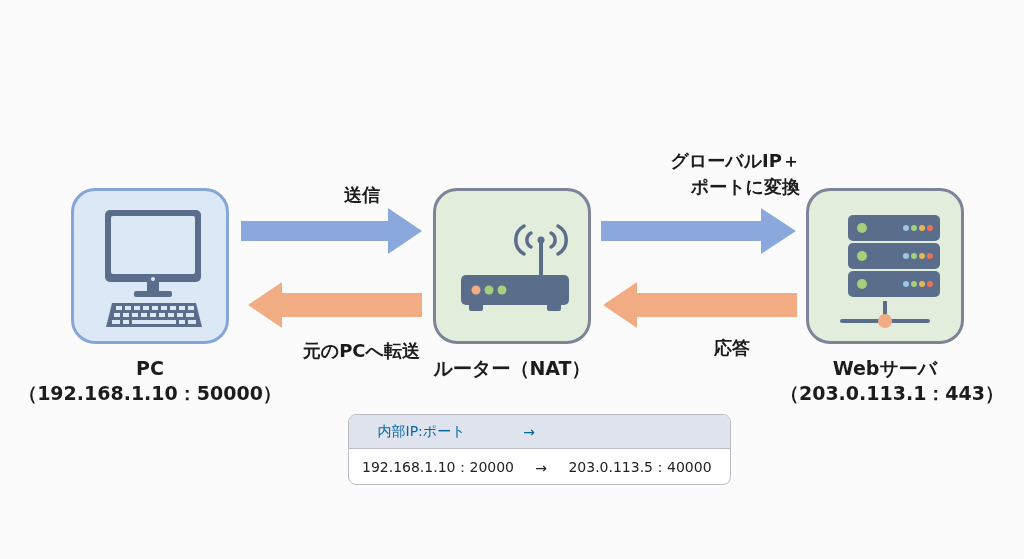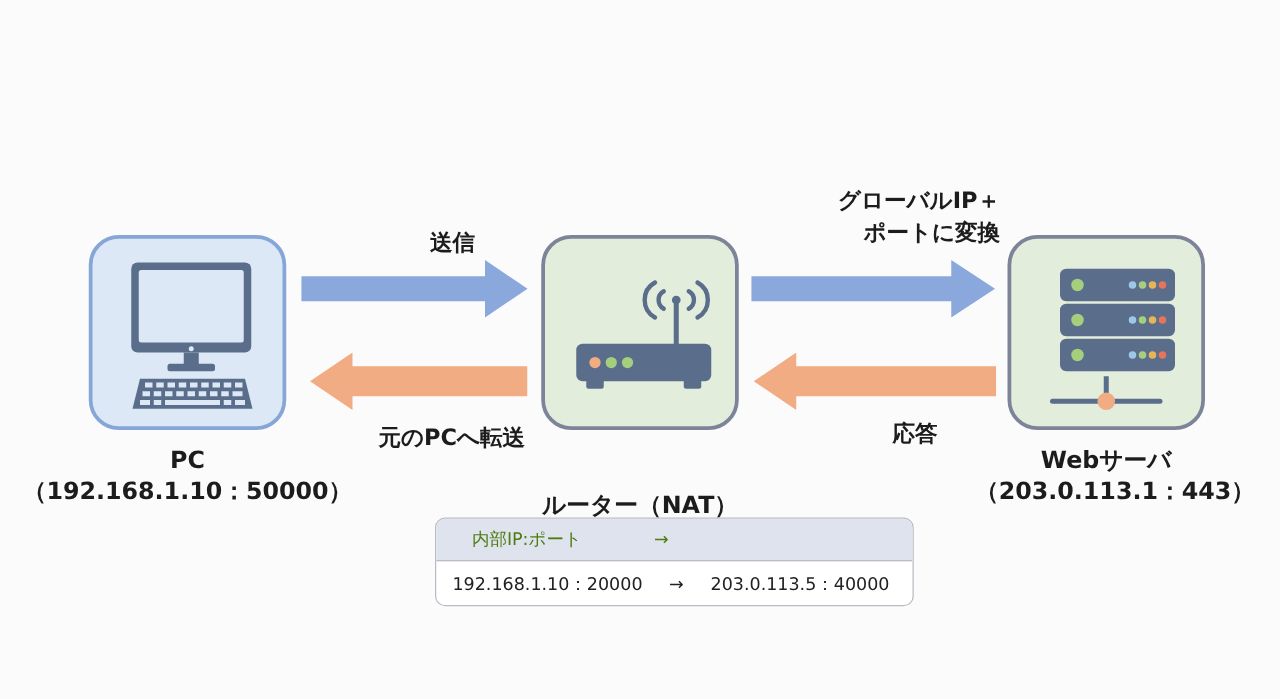--- a/index.html
+++ b/index.html
@@ -25,21 +25,21 @@
   .arrow { position:absolute; }
   .arrow-label { font-size:18px; font-weight:bold; line-height:24px;text-align:right; }
 
   #nat-table {
     position:absolute; left:348px; top:414px; width:383px; height:71px;
     box-sizing:border-box; border:1px solid #b9bcc4; border-radius:8px;
     background:#ffffff; overflow:hidden;
   }
   #nat-table .thead {
     height:33px; background:#dfe3ed; border-bottom:1px solid #b9bcc4;
-    display:flex; align-items:center; font-size:14px; color:#4d7c0f;
+    display:flex; align-items:center; font-size:14px; color:#0369a1;
   }
   #nat-table .tbody {
     height:37px; display:flex; align-items:center; font-size:14px; color:#222;
   }
   .cell { text-align:center; white-space:nowrap; }
 </style>
 </head>
 <body>
 
 <div id="pc-box" class="node">
@@ -91,21 +91,21 @@
     <circle cx="105" cy="49" r="3.5" fill="#5a6e8c"></circle>
     <rect x="103" y="50" width="4" height="36" fill="#5a6e8c"></rect>
     <rect x="25" y="84" width="108" height="30" rx="5" fill="#5a6e8c"></rect>
     <rect x="33" y="112" width="14" height="8" rx="2" fill="#5a6e8c"></rect>
     <rect x="111" y="112" width="14" height="8" rx="2" fill="#5a6e8c"></rect>
     <circle cx="40" cy="99" r="4.5" fill="#f2ac84"></circle>
     <circle cx="53" cy="99" r="4.5" fill="#a5cf7d"></circle>
     <circle cx="66" cy="99" r="4.5" fill="#a5cf7d"></circle>
   </svg>
 </div>
-<div class="label node-name" style="left:412px; width:200px; top:356px;margin-top:36px;">ルーター（NAT）</div>
+<div class="label node-name" style="left:412px; width:200px; top:356px;">ルーター（NAT）</div>
 
 <div id="server-box" class="node">
   <svg width="152" height="150" viewBox="0 0 152 150">
     <rect x="74" y="110" width="4" height="22" fill="#5a6e8c"></rect>
     <rect x="31" y="128" width="90" height="4" rx="2" fill="#5a6e8c"></rect>
     <circle cx="76" cy="130" r="7" fill="#f2ac84"></circle>
     <g>
       <rect x="39" y="24" width="92" height="26" rx="5" fill="#5a6e8c"></rect>
       <rect x="39" y="52" width="92" height="26" rx="5" fill="#5a6e8c"></rect>
       <rect x="39" y="80" width="92" height="26" rx="5" fill="#5a6e8c"></rect>

